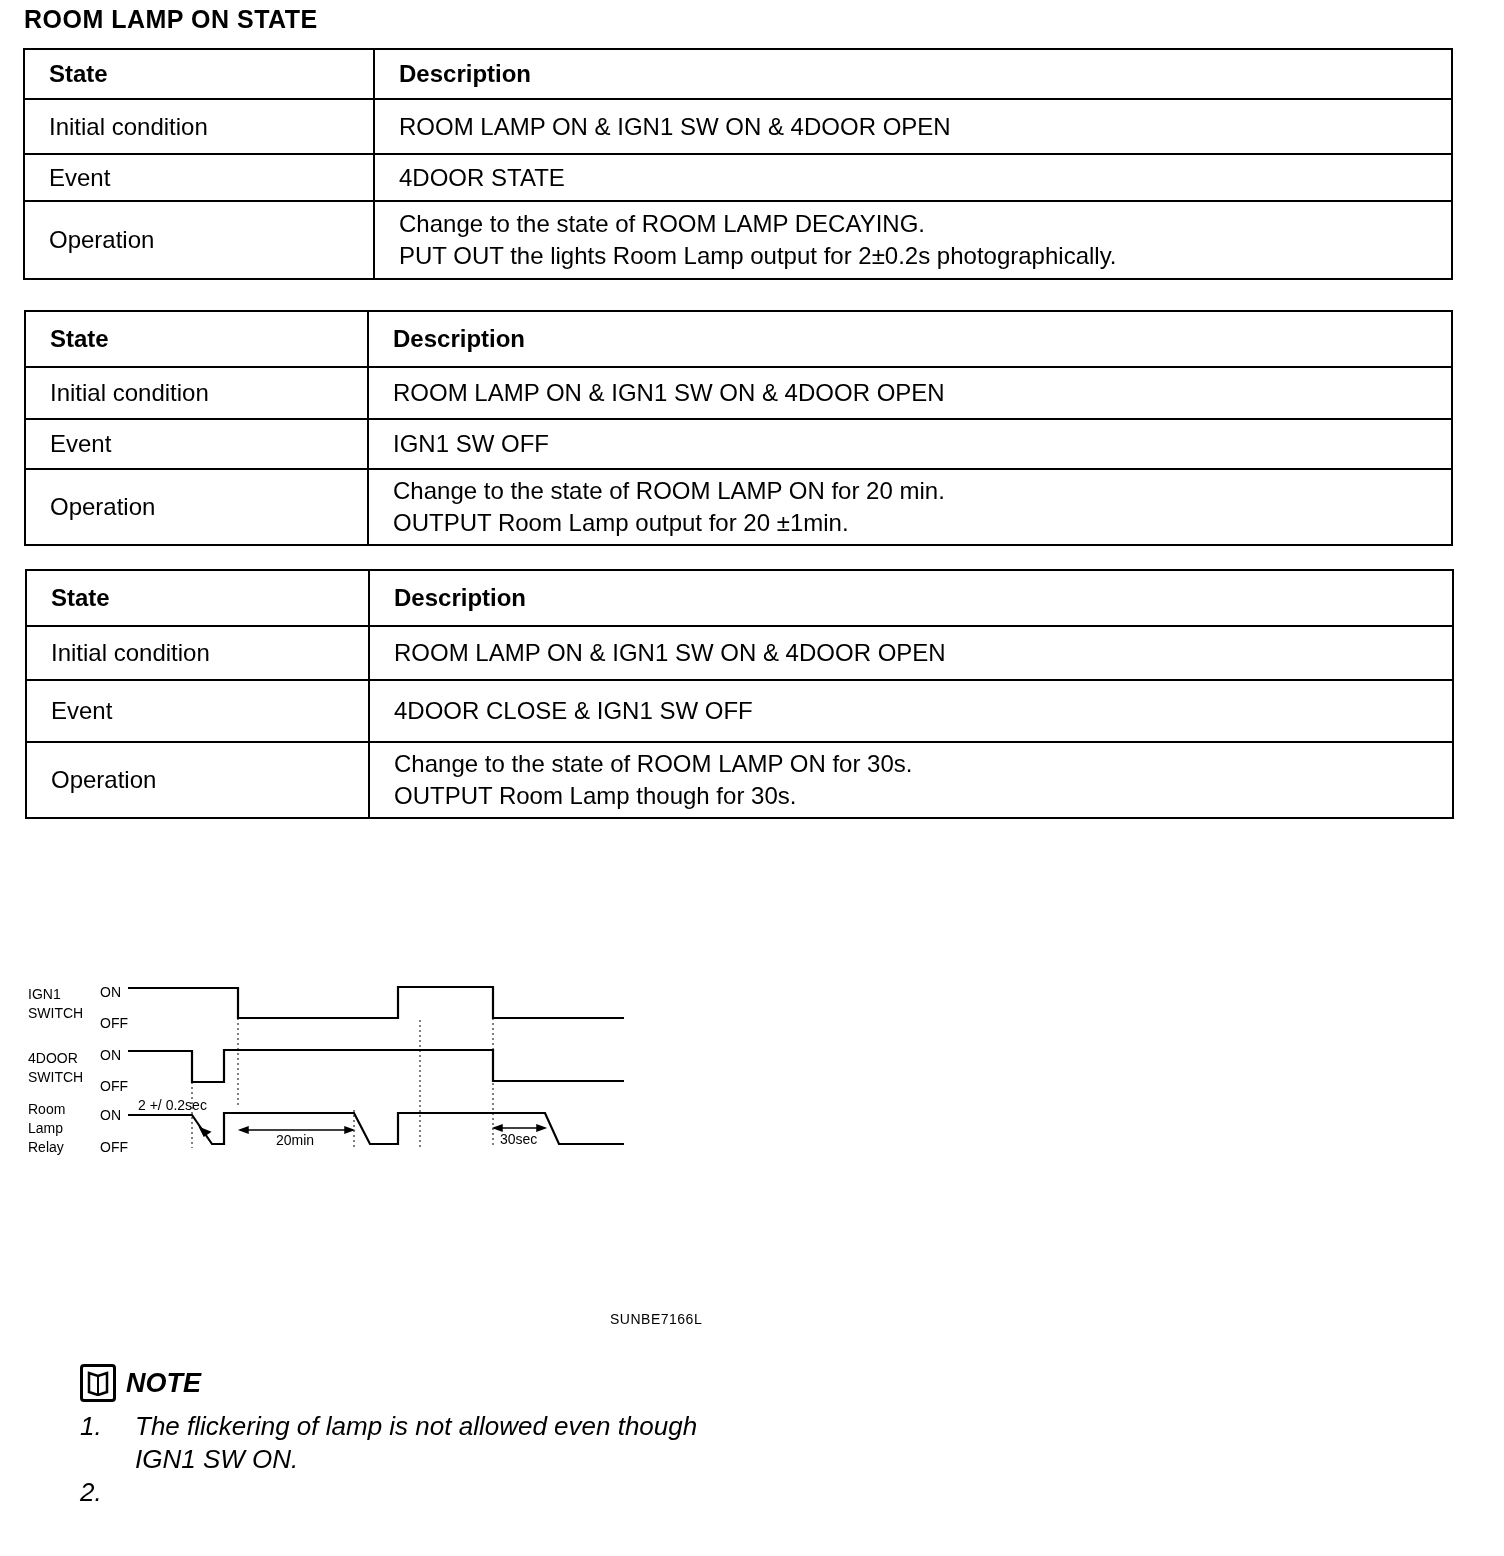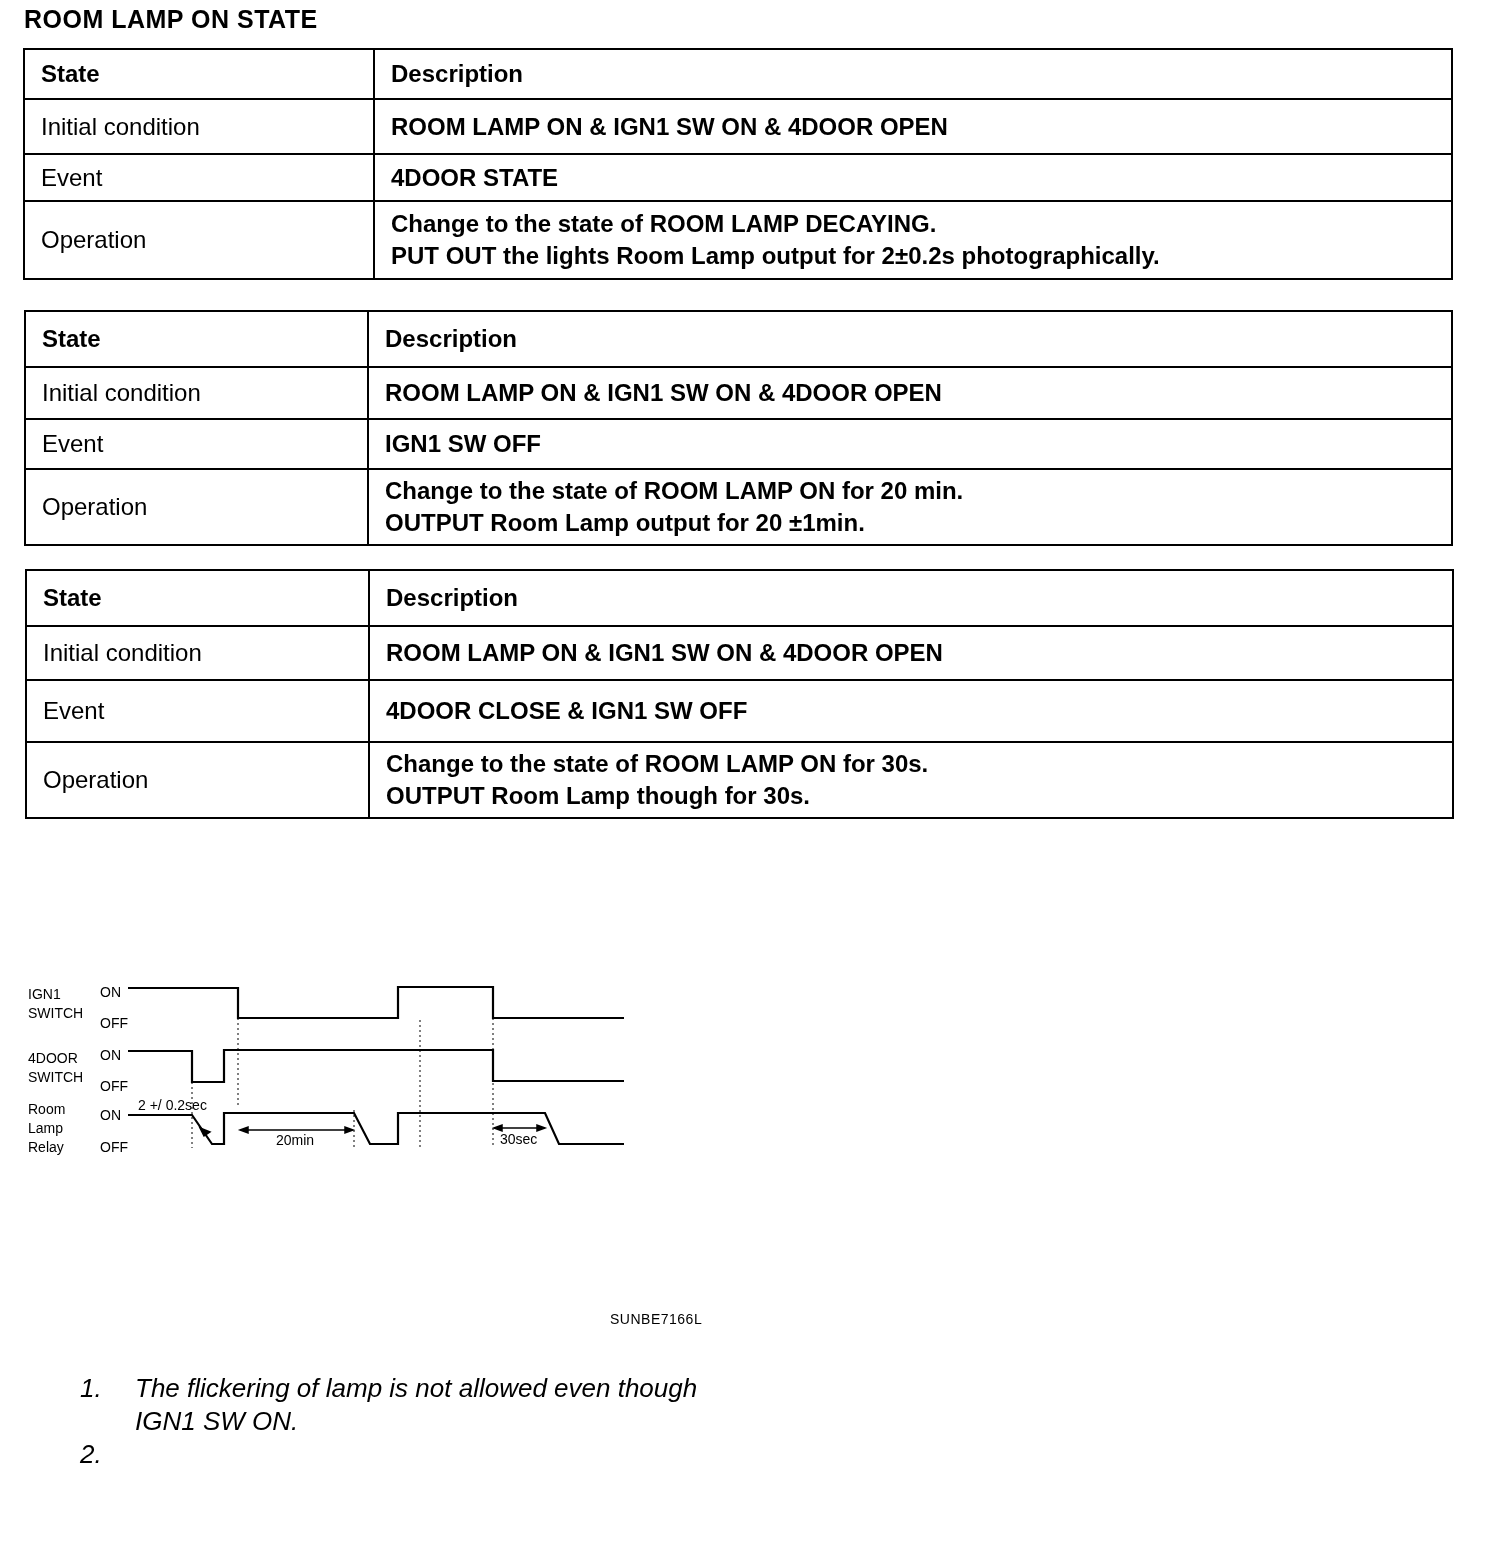--- a/index.html
+++ b/index.html
@@ -9,26 +9,26 @@
   }
   .page-title {
     position: absolute; left: 24px; top: 5px;
     font-size: 25px; font-weight: bold; letter-spacing: 0.5px;
   }
   table.state-table {
     position: absolute; border-collapse: collapse;
     font-size: 24px; table-layout: fixed;
   }
   table.state-table td, table.state-table th {
-    border: 2px solid #000; padding: 0 16px; vertical-align: middle; margin-top: 28px;
+    border: 2px solid #000; padding: 0 24px; vertical-align: middle; margin-top: 28px;
   }
   table.state-table th { font-weight: bold; text-align: left; }
   table.state-table td.label-cell { }
   table.state-table td.desc-cell { text-align: left; line-height: 32px; }
-  .desc-line { display: block; font-weight: bold; }
+  .desc-line { display: block; }
   #t1 { left: 23px; top: 48px; width: 1430px; }
   #t2 { left: 24px; top: 310px; width: 1429px; }
   #t3 { left: 25px; top: 569px; width: 1429px; }
   #t1 col.c1 { width: 350px; }
   #t2 col.c1, #t3 col.c1 { width: 343px; }
 
   .timing { position: absolute; left: 0; top: 960px; width: 640px; height: 220px; }
   .timing text { font-family: "Liberation Sans", sans-serif; fill: #000; }
   .fig-code {
     position: absolute; left: 610px; top: 1311px; font-size: 14px; letter-spacing: 0.5px;
@@ -191,20 +191,29 @@
   <g font-size="14">
     <text x="138" y="150">2 +/ 0.2sec</text>
     <text x="276" y="185">20min</text>
     <text x="500" y="184">30sec</text>
   </g>
 </svg>
 
 <div class="fig-code">SUNBE7166L</div>
 
 <div class="note">
+  <div class="note-head">
+    <div class="note-icon">
+      <svg width="24" height="26" viewBox="0 0 24 26">
+        <path d="M3 3 L3 22 L12 25 L21 22 L21 3 L12 6 Z" fill="none" stroke="#000" stroke-width="2.5"></path>
+        <line x1="12" y1="6" x2="12" y2="25" stroke="#000" stroke-width="2"></line>
+      </svg>
+    </div>
+    <span class="note-title">NOTE</span>
+  </div>
   <div class="note-list">
     <div class="note-item">
       <span class="note-num">1.</span>
       <div>
         <div>The flickering of lamp is not allowed even though</div>
         <div>IGN1 SW ON.</div>
       </div>
     </div>
     <div class="note-item">
       <span class="note-num">2.</span>

